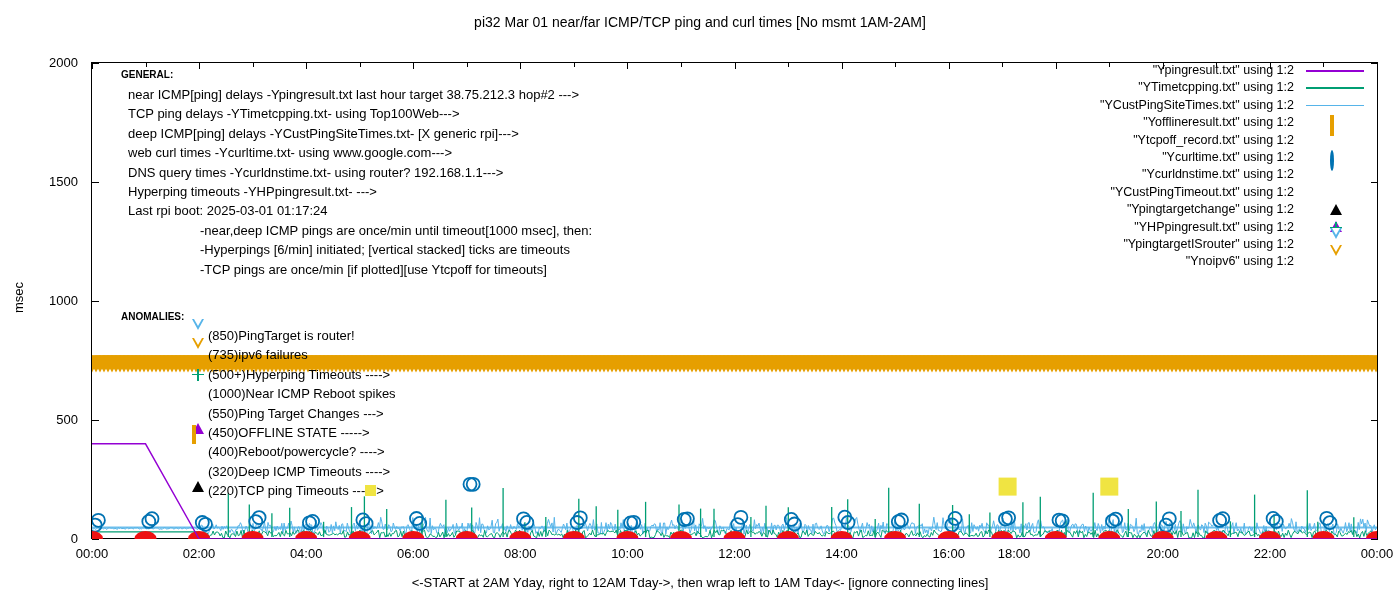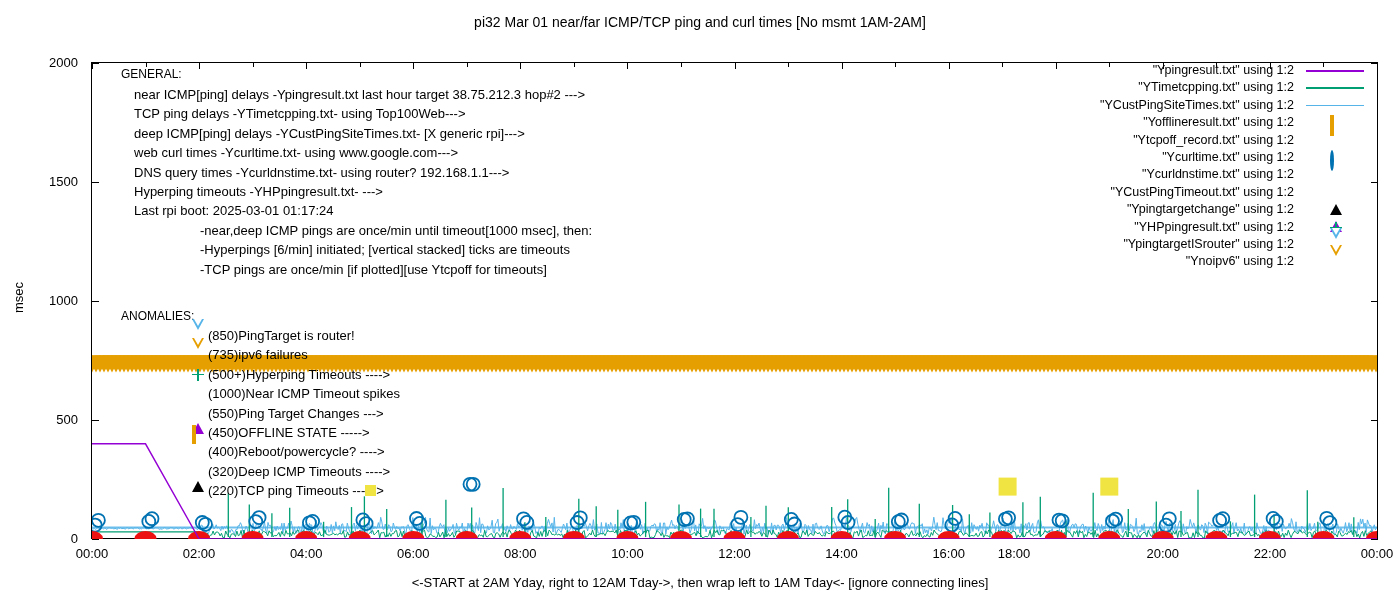--- a/index.html
+++ b/index.html
@@ -63,21 +63,21 @@
   .plus:before,.plus:after{content:"";position:absolute;background:#009e73;}
   .plus:before{left:5px;top:0;width:1.6px;height:12px;}
   .plus:after{left:0;top:5px;width:12px;height:1.6px;}
   .tri-dn-open{width:0;height:0;border-left:6px solid transparent;border-right:6px solid transparent;border-top:11px solid #56b4e9;position:relative;}
   .tri-dn-open:after{content:"";position:absolute;left:-4px;top:-11px;width:0;height:0;border-left:4px solid transparent;border-right:4px solid transparent;border-top:7px solid #fff;}
   .tri-dn-orange{width:0;height:0;border-left:6px solid transparent;border-right:6px solid transparent;border-top:11px solid #e69f00;position:relative;}
   .tri-dn-orange:after{content:"";position:absolute;left:-4px;top:-11px;width:0;height:0;border-left:4px solid transparent;border-right:4px solid transparent;border-top:7px solid #fff;}
 
   
   .ann{position:absolute;font-size:13px;line-height:19.4px;white-space:nowrap;}
-  .ann.bold{font-weight:normal;font-size:12px;}
+  .ann.bold{font-weight:bold;font-size:10px;}
 
   .anom-row{position:relative;height:19.4px;white-space:nowrap;font-size:13px;}
   .anom-mk{position:absolute;left:0;top:4px;width:16px;height:13px;}
   .anom-tx{position:absolute;left:16px;top:0;line-height:19.4px;}
   .inline-sq{display:inline-block;width:11px;height:11px;background:#f0e442;vertical-align:-1px;}
   svg.data{position:absolute;left:0;top:0;}
 </style>
 </head>
 <body>
 
@@ -635,21 +635,21 @@
           <polygon points="1259,292.57 1277,292.57 1268,309.57" fill="#e69f00"></polygon>
           <polygon points="1263,292.57 1281,292.57 1272,309.57" fill="#e69f00"></polygon>
           <polygon points="1267,292.57 1285,292.57 1276,309.57" fill="#e69f00"></polygon>
           <polygon points="1271,292.57 1289,292.57 1280,309.57" fill="#e69f00"></polygon>
           <polygon points="1275,292.57 1293,292.57 1284,309.57" fill="#e69f00"></polygon>
         </g>
     </svg>
   </div>
 
   <div class="ann bold" style="left:121px;top:65px;">GENERAL:</div>
-  <div id="general-lines" style="position:absolute;left:134px;top:85px;">
+  <div id="general-lines" style="position:absolute;left:128px;top:85px;">
       <div class="ann" style="position: relative;">near ICMP[ping] delays -Ypingresult.txt last hour target 38.75.212.3 hop#2 ---&gt;</div>
       <div class="ann" style="position: relative;">TCP ping delays -YTimetcpping.txt- using Top100Web---&gt;</div>
       <div class="ann" style="position: relative;">deep ICMP[ping] delays -YCustPingSiteTimes.txt- [X generic rpi]---&gt;</div>
       <div class="ann" style="position: relative;">web curl times -Ycurltime.txt- using www.google.com---&gt;</div>
       <div class="ann" style="position: relative;">DNS query times -Ycurldnstime.txt- using router? 192.168.1.1---&gt;</div>
       <div class="ann" style="position: relative;">Hyperping timeouts -YHPpingresult.txt- ---&gt;</div>
       <div class="ann" style="position: relative;">Last rpi boot: 2025-03-01 01:17:24</div>
     </div>
   <div id="general-notes" style="position:absolute;left:200px;top:221px;">
       <div class="ann" style="position: relative;">-near,deep ICMP pings are once/min until timeout[1000 msec], then:</div>
@@ -666,21 +666,21 @@
       <div class="anom-row">
         <span class="anom-mk"><span class="tri-dn-orange"></span></span>
         <span class="anom-tx">(735)ipv6 failures</span>
       </div>
       <div class="anom-row">
         <span class="anom-mk"><span class="plus"></span></span>
         <span class="anom-tx">(500+)Hyperping Timeouts ----&gt;</span>
       </div>
       <div class="anom-row">
         <span class="anom-mk"><span></span></span>
-        <span class="anom-tx">(1000)Near ICMP Timeout spikes</span>
+        <span class="anom-tx">(1000)Near ICMP Reboot spikes</span>
       </div>
       <div class="anom-row">
         <span class="anom-mk"><span class="tri-up-fill"></span></span>
         <span class="anom-tx">(550)Ping Target Changes ---&gt;</span>
       </div>
       <div class="anom-row">
         <span class="anom-mk"><span class="sq-open"></span></span>
         <span class="anom-tx">(450)OFFLINE STATE -----&gt;</span>
       </div>
       <div class="anom-row">

